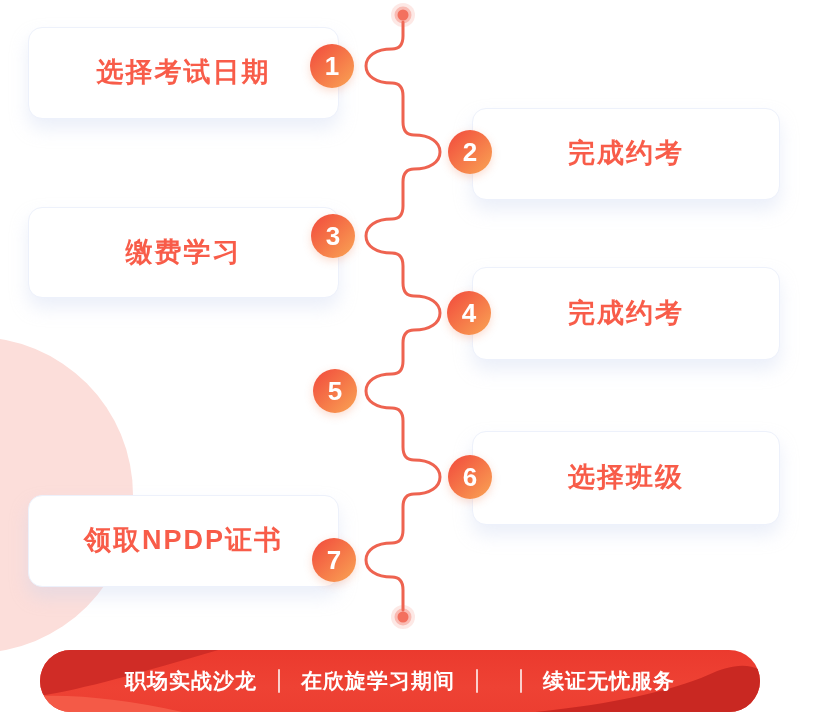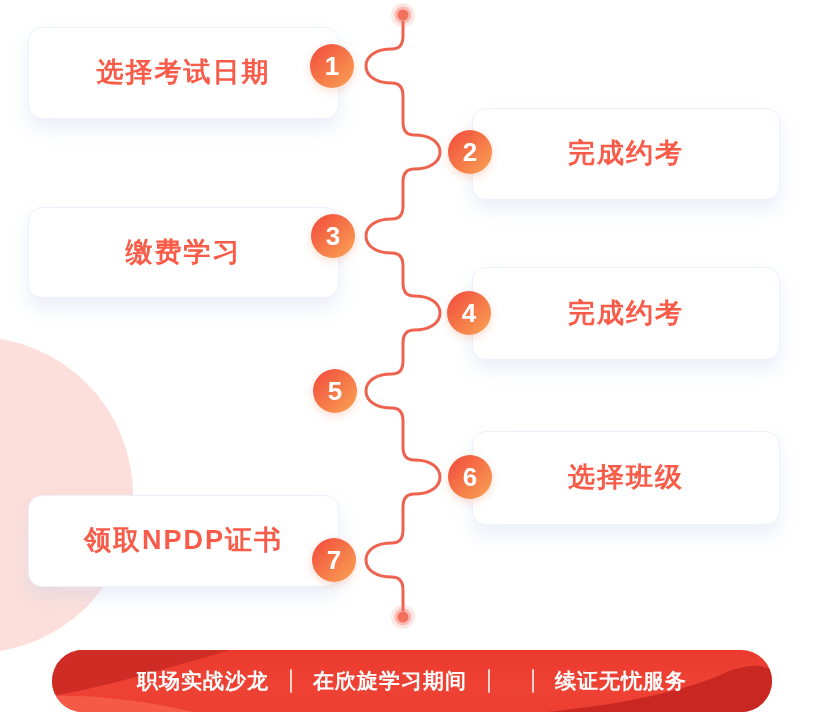--- a/index.html
+++ b/index.html
@@ -44,21 +44,21 @@
   }
   .badge-1{left:310px;top:44px;}
   .badge-2{left:448px;top:130px;}
   .badge-3{left:311px;top:214px;}
   .badge-4{left:447px;top:291px;}
   .badge-5{left:313px;top:369px;}
   .badge-6{left:448px;top:455px;}
   .badge-7{left:312px;top:538px;}
   
   .footer{
-    position:absolute;left:52px;top:650px;width:720px;height:62px;
+    position:absolute;left:40px;top:650px;width:720px;height:62px;
     border-radius:31px;background:linear-gradient(180deg,#eb3a2e 0%,#ee4234 60%,#ec3e31 100%);
     overflow:hidden;
   }
   .footer-deco{position:absolute;left:0;top:0;width:100%;height:100%;}
   .footer-items{
     position:absolute;left:0;top:0;width:100%;height:100%;
     display:flex;align-items:center;justify-content:center;
   }
   .f-item{
     color:#ffffff;font-size:21px;font-weight:bold;letter-spacing:1px;white-space:nowrap;

